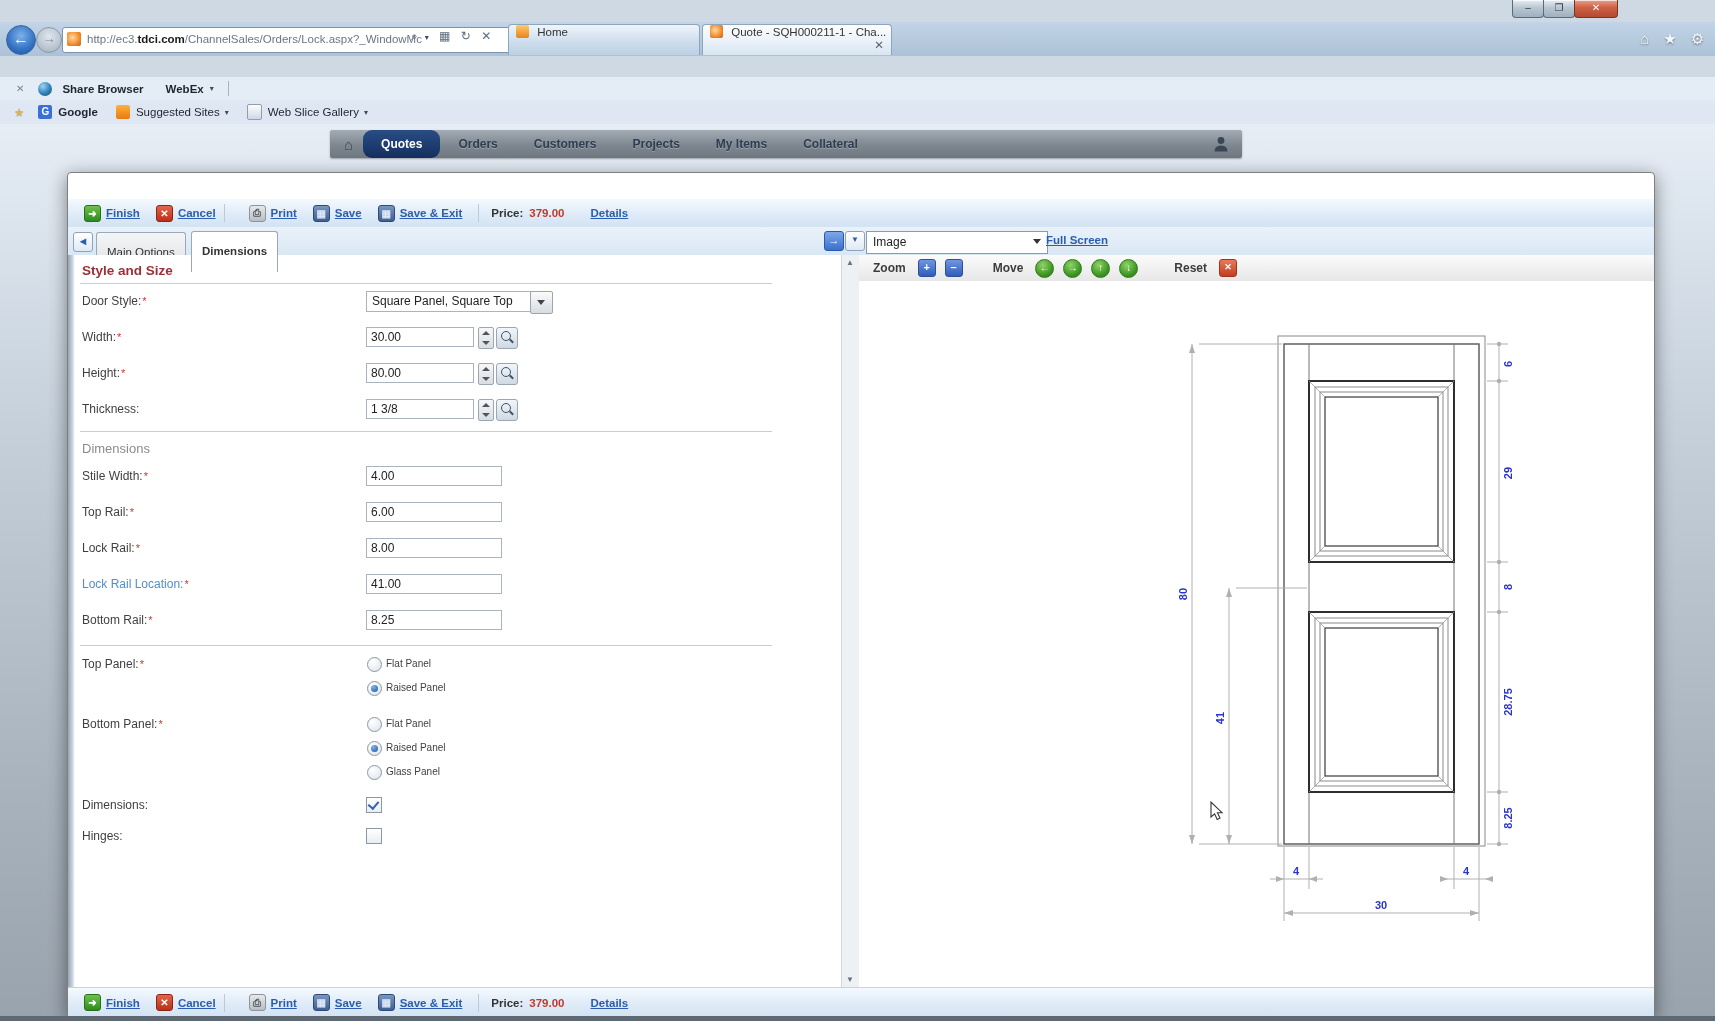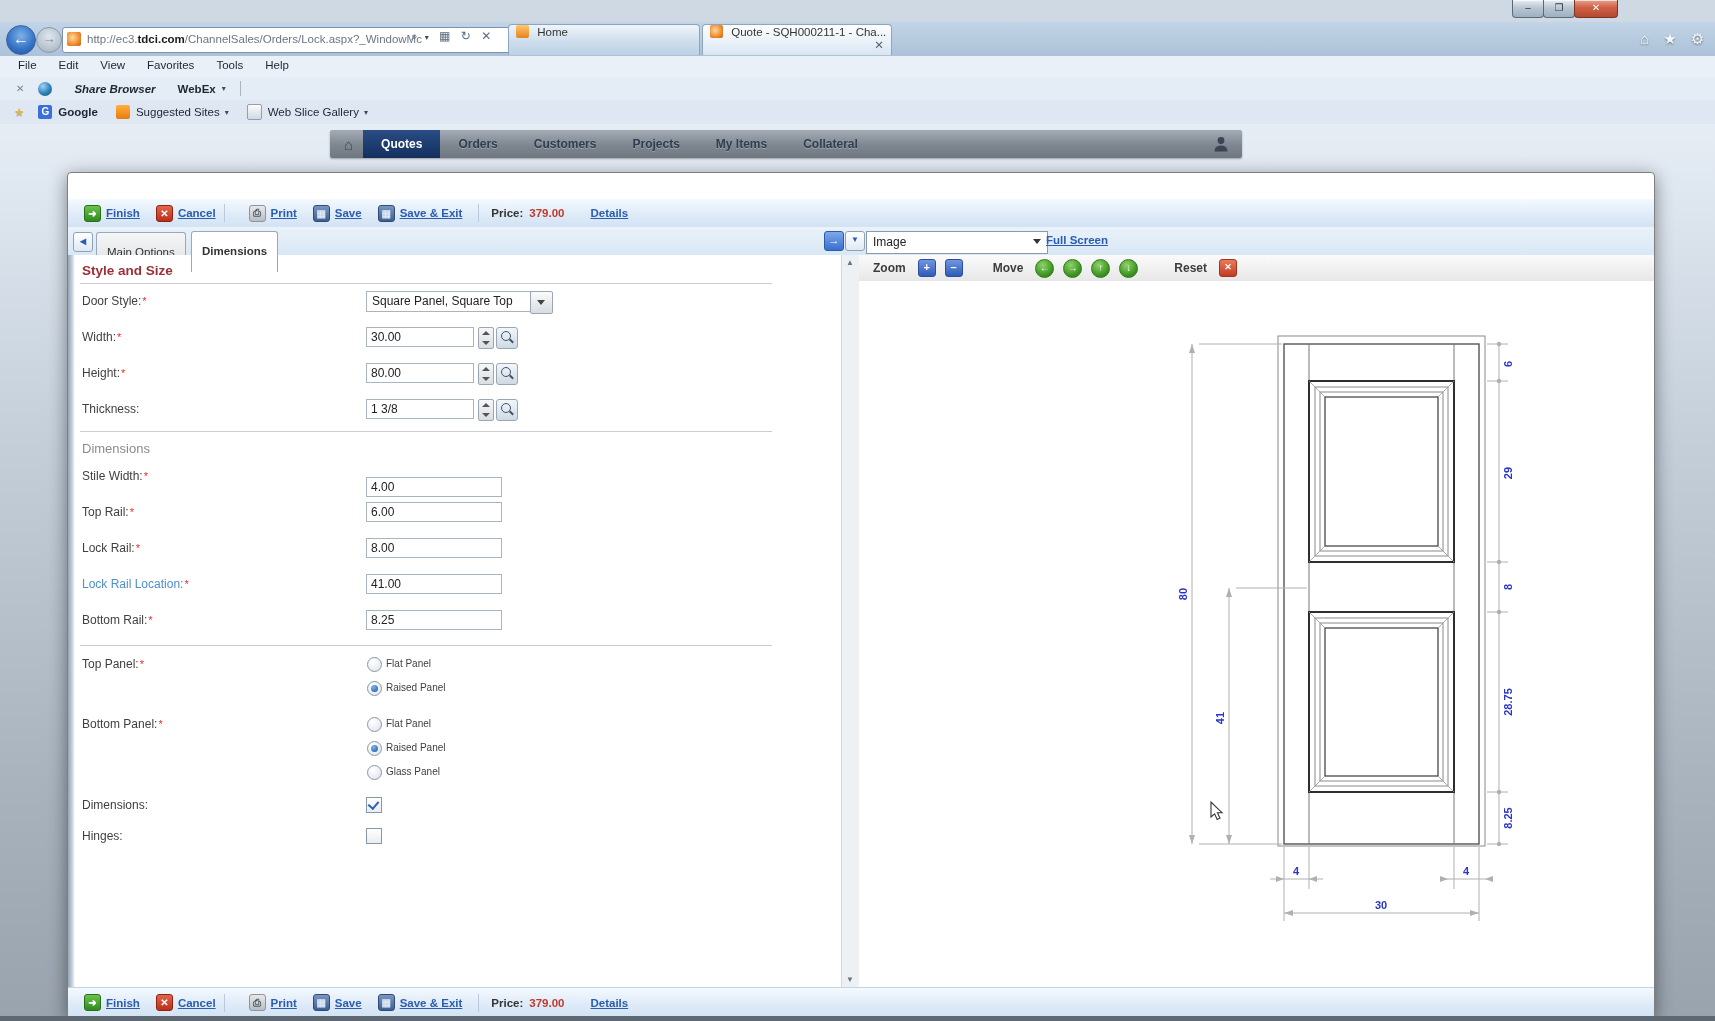--- a/index.html
+++ b/index.html
@@ -40,21 +40,21 @@
   .menu-item{margin-right:22px;font-size:11.5px;color:#1d2530;}
   .cmdtxt{font-size:11.5px;color:#1d2530;font-weight:bold;}
   .caret{font-size:8px;color:#3d4b5c;}
 
   
   .sitenav{left:330px;top:130px;width:912px;height:28px;border-radius:2px;
     background:linear-gradient(#a3abb4,#7e868f 55%,#6f7780);box-shadow:0 1px 2px rgba(0,0,0,.3);
     display:flex;align-items:stretch;}
   .sn-item{display:flex;align-items:center;padding:0 18px;font-size:12px;font-weight:bold;color:#2e3d52;
     text-shadow:0 1px 0 rgba(255,255,255,.25);}
-  .sn-item.active{background:linear-gradient(#2a4d85,#132f5e);color:#fff;text-shadow:none;}
+  .sn-item.active{background:linear-gradient(#2a4d85,#132f5e);color:#fff;text-shadow:none;border-radius:9px;}
   .sn-home{display:flex;align-items:center;padding:0 10px 0 14px;color:#3a4656;font-size:15px;}
   .sn-user{margin-left:auto;display:flex;align-items:center;padding:0 14px;}
 
   
   .dialog{left:67px;top:172px;width:1586px;height:844px;background:#fff;border:1px solid #7f7f7f;
     border-radius:4px 4px 0 0;box-shadow:0 4px 18px rgba(0,0,0,.45);}
   .dlg-title{left:0;top:0;width:100%;height:26px;border-radius:4px 4px 0 0;
     background:linear-gradient(#fefefe,#e8e8e8 55%,#d2d2d2);border-bottom:1px solid #bfbfbf;}
   .dlg-title .txt{position:absolute;left:12px;top:5px;font-size:12.5px;font-weight:bold;color:#3f3f3f;}
   .dlg-close{position:absolute;right:10px;top:5px;font-size:13px;font-weight:bold;color:#3c3c3c;}
@@ -172,36 +172,26 @@
     <span class="tabfav" style="background:radial-gradient(circle at 40% 40%,#ffd9a0,#f08a2a 60%,#c85f10);"></span>
     <span>Quote - SQH000211-1 - Cha...</span>
     <span style="float:right;margin:0 7px;color:#55606c;">✕</span>
   </div>
   <div class="abs icnrow" style="left:1640px;">
     <span>⌂</span>
     <span style="margin-left:10px;">★</span>
     <span style="margin-left:10px;">⚙</span>
   </div>
 
-  <div class="abs row-menu">
-    <div style="display:flex;padding:3px 0 0 18px;">
-      <span class="menu-item">File</span>
-      <span class="menu-item">Edit</span>
-      <span class="menu-item">View</span>
-      <span class="menu-item">Favorites</span>
-      <span class="menu-item">Tools</span>
-      <span class="menu-item">Help</span>
-    </div>
-  </div>
 
   <div class="abs row-cmd">
     <div style="display:flex;align-items:center;padding:4px 0 0 16px;">
       <span style="color:#7a828c;font-size:10px;">✕</span>
       <span style="margin-left:14px;width:14px;height:14px;border-radius:50%;background:radial-gradient(circle at 35% 30%,#9fd4f2,#2e7fbe 55%,#1e5f3a);"></span>
-      <span class="cmdtxt" style="margin-left:22px;font-style:italic;">Share Browser</span>
+      <span class="cmdtxt" style="margin-left:10px;">Share Browser</span>
       <span class="cmdtxt" style="margin-left:22px;">WebEx</span>
       <span class="caret" style="margin-left:6px;">▾</span>
       <span style="margin-left:14px;width:1px;height:15px;background:#aab4c0;"></span>
     </div>
   </div>
 
   <div class="abs row-fav">
     <div style="display:flex;align-items:center;padding:4px 0 0 14px;font-size:11.5px;color:#1d2530;">
       <span style="color:#e8b53c;text-shadow:0 1px 1px rgba(0,0,0,.3);">★</span>
       <span style="margin-left:14px;width:14px;height:14px;background:#3a6fd8;border-radius:2px;color:#fff;font-size:10px;font-weight:bold;text-align:center;line-height:14px;">G</span>
@@ -295,21 +285,21 @@
       <input class="tinput" style="top: 144px;" value="1 3/8">
       <div class="spin" style="top:144px;"></div>
       <div class="magbtn" style="top:144px;">
           <span class="mag"></span>
         </div>
 
       <div class="sec-hr" style="top:176px;"></div>
       <div class="sec-h2" style="top:186px;">Dimensions</div>
 
       <div class="flabel" style="top:214px;"><span>Stile Width:</span><span class="req">*</span></div>
-      <input class="tinput wide" style="top: 222px;" value="4.00">
+      <input class="tinput wide" style="top: 211px;" value="4.00">
 
       <div class="flabel" style="top:250px;"><span>Top Rail:</span><span class="req">*</span></div>
       <input class="tinput wide" style="top: 247px;" value="6.00">
 
       <div class="flabel" style="top:286px;"><span>Lock Rail:</span><span class="req">*</span></div>
       <input class="tinput wide" style="top: 283px;" value="8.00">
 
       <div class="flabel link" style="top:322px;"><span>Lock Rail Location:</span><span class="req">*</span></div>
       <input class="tinput wide" style="top: 319px;" value="41.00">
 

